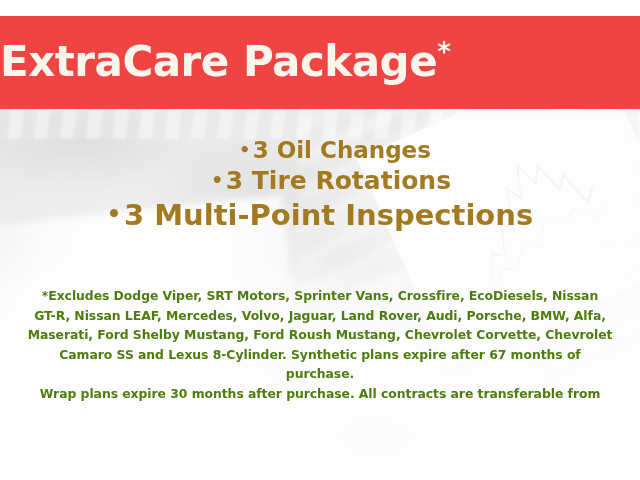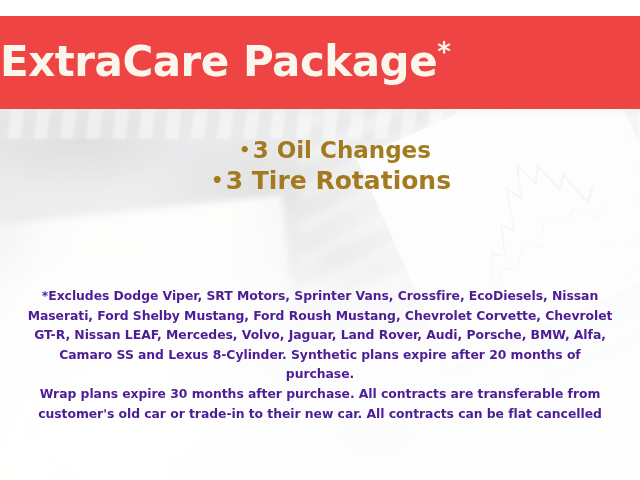--- a/index.html
+++ b/index.html
@@ -210,21 +210,21 @@
     margin-right: 0.12em;
   }
 
   
   .fineprint {
     position: absolute;
     left: 26px;
     top: 286px;
     width: 588px;
     text-align: center;
-    color: #4c1d95;
+    color: #4d7c0f;
     font-family: "DejaVu Sans", sans-serif;
     font-size: 12.4px;
     font-weight: 700;
     line-height: 1.58;
     letter-spacing: -0.05px;
     z-index: 3;
   }
   .fineprint p { margin: 0; }
 </style>
 </head>
@@ -253,24 +253,24 @@
     <div class="topfade"></div>
   </div>
 
   <div class="banner">
     <div class="banner-title"><span>ExtraCare Package</span><span class="star">*</span></div>
   </div>
 
   <div class="bullets">
     <div class="row b1"><span class="dot">•</span><span>3 Oil Changes</span></div>
     <div class="row b2"><span class="dot">•</span><span>3 Tire Rotations</span></div>
+    <div class="row b3"><span class="dot">•</span><span>3 Multi-Point Inspections</span></div>
   </div>
 
   <div class="fineprint">
     <p>*Excludes Dodge Viper, SRT Motors, Sprinter Vans, Crossfire, EcoDiesels, Nissan</p>
+    <p>GT-R, Nissan LEAF, Mercedes, Volvo, Jaguar, Land Rover, Audi, Porsche, BMW, Alfa,</p>
     <p>Maserati, Ford Shelby Mustang, Ford Roush Mustang, Chevrolet Corvette, Chevrolet</p>
-    <p>GT-R, Nissan LEAF, Mercedes, Volvo, Jaguar, Land Rover, Audi, Porsche, BMW, Alfa,</p>
-    <p>Camaro SS and Lexus 8-Cylinder. Synthetic plans expire after 20 months of purchase.</p>
+    <p>Camaro SS and Lexus 8-Cylinder. Synthetic plans expire after 67 months of purchase.</p>
     <p>Wrap plans expire 30 months after purchase. All contracts are transferable from</p>
-    <p>customer's old car or trade-in to their new car. All contracts can be flat cancelled</p>
   </div>
 
 </div>
 
 </body></html>

